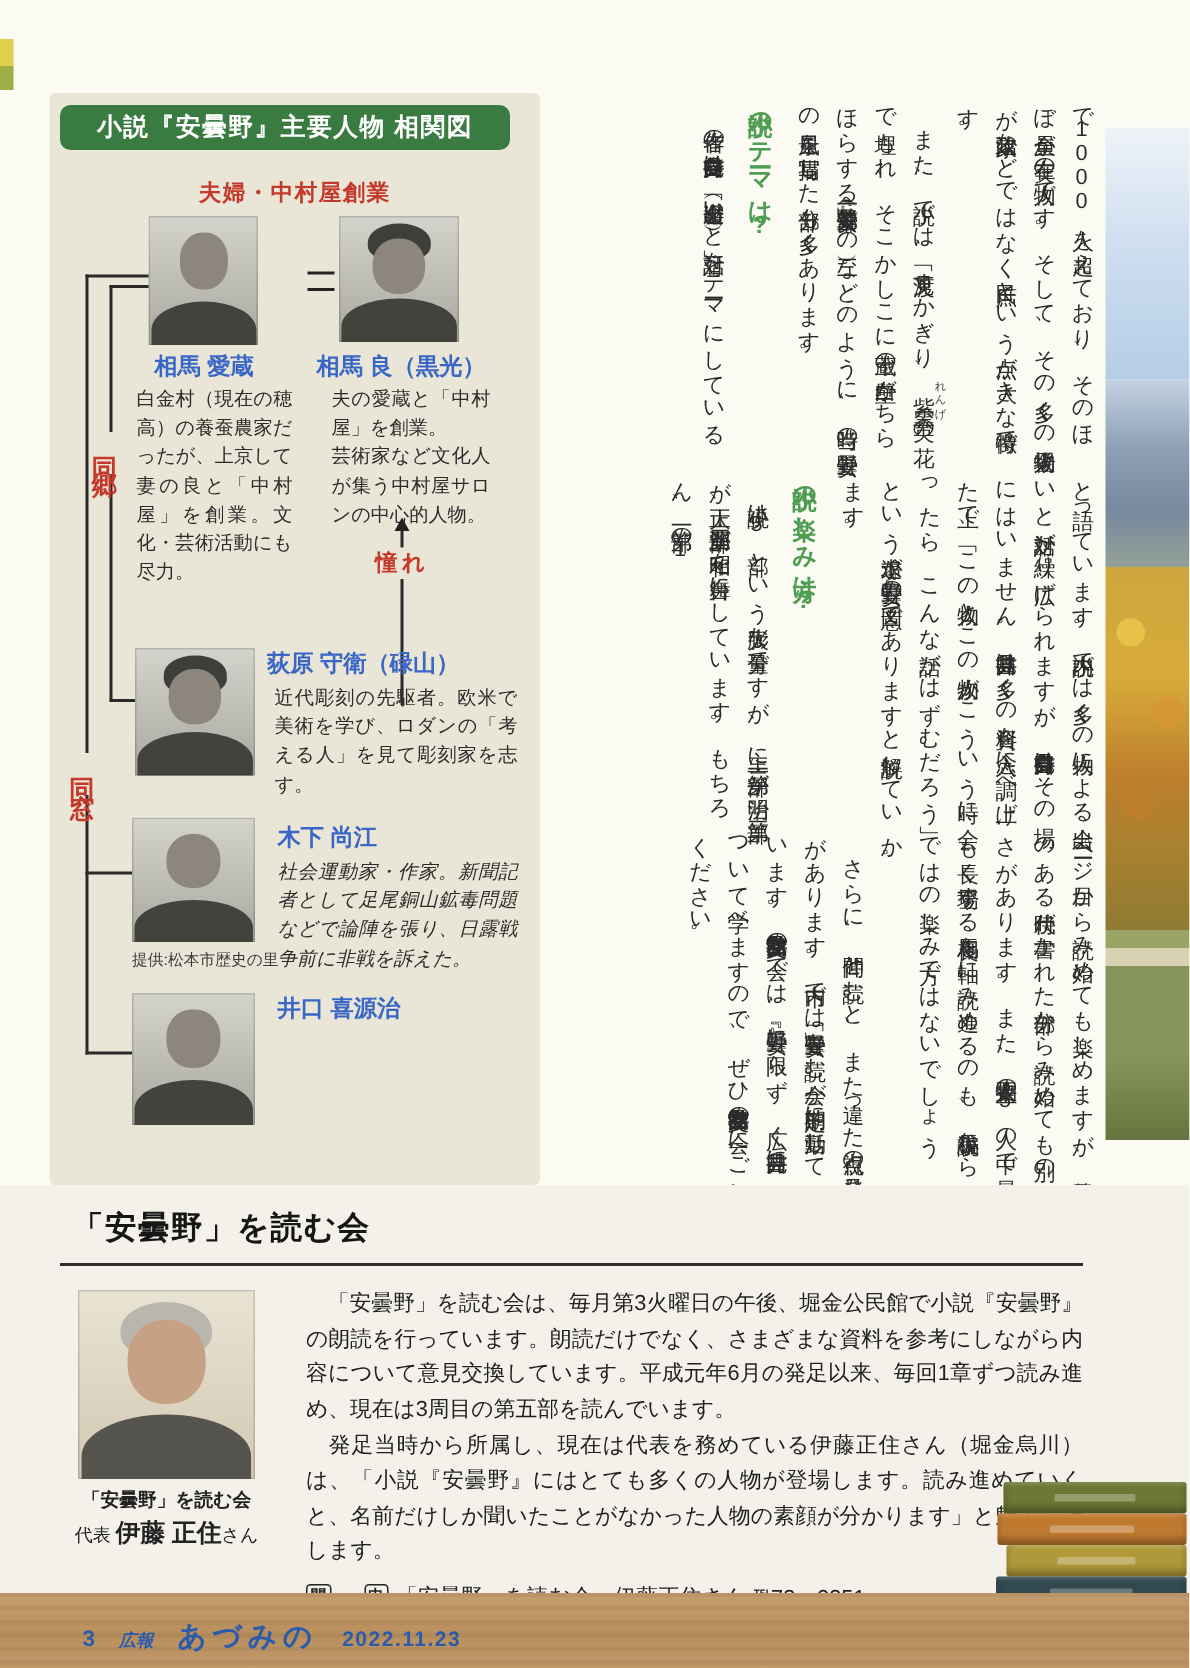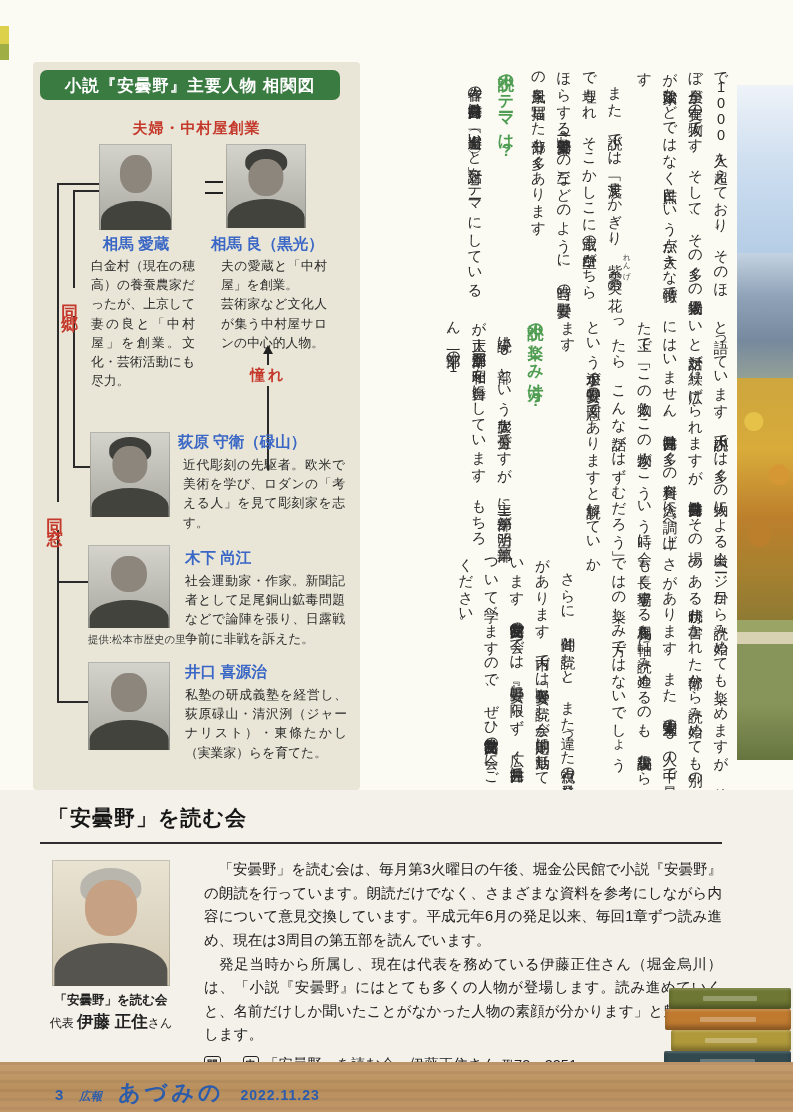--- a/index.html
+++ b/index.html
@@ -116,21 +116,21 @@
 
   
   .footer { position:absolute; left:0; top:1062px; width:793px; height:50px;
             background:
               repeating-linear-gradient(180deg, rgba(0,0,0,.05) 0 3px, transparent 3px 9px),
               linear-gradient(180deg,#c59d6e 0%,#b98f5d 55%,#c29768 100%); }
   .footer-text { display:flex; align-items:baseline; gap:16px;
             padding:16px 0 0 55px; color:#2b5cac; font-weight:bold; }
   .f-num { font-size:15px; }
   .f-label { font-size:11.5px;font-style:italic; }
-  .f-name { font-size:22px; letter-spacing:4px; }
+  .f-name { font-size:19px; letter-spacing:4px; }
   .f-date { font-size:14px; letter-spacing:1px; }
 </style>
 </head>
 <body>
 
 <div class="page">
 
   <div class="edge-deco">
     <div class="y"></div>
     <div class="g"></div>
@@ -187,28 +187,27 @@
     </div>
     <div class="p-name" style="left:145px; top:370px;">荻原 守衛（碌山）</div>
     <div class="p-desc" style="left:150px; top:393px; width:162px;">近代彫刻の先駆者。欧米で美術を学び、ロダンの「考える人」を見て彫刻家を志す。</div>
 
     <div class="portrait" style="left:55px; top:483px; width:82px; height:83px;">
       <div class="head"></div>
       <div class="shoulders"></div>
     </div>
     <div class="p-credit" style="left:55px; top:571px;">提供:松本市歴史の里</div>
     <div class="p-name" style="left:152px; top:486px;">木下 尚江</div>
-    <div class="p-desc" style="left:152px; top:509px; width:160px;">社会運動家・作家。新聞記者として足尾銅山鉱毒問題などで論陣を張り、日露戦争前に非戦を訴えた。</div>
+    <div class="p-desc" style="left:152px; top:509px; width:160px;font-style:italic;">社会運動家・作家。新聞記者として足尾銅山鉱毒問題などで論陣を張り、日露戦争前に非戦を訴えた。</div>
 
     <div class="portrait" style="left:55px; top:600px; width:82px; height:88px;">
       <div class="head"></div>
       <div class="shoulders"></div>
     </div>
     <div class="p-name" style="left:152px; top:600px;">井口 喜源治</div>
-    <div class="p-desc" style="left:152px; top:623px; width:162px;">私塾の研成義塾を経営し、荻原碌山・清沢洌（ジャーナリスト）・東條たかし（実業家）らを育てた。</div>
   </div>
 
   <div class="vband band1">
     <p>で1000人を超えており、そのほぼ全員が実在の人物です。そして、その多くの登場人物が政治家などではなく庶民という点が大きな特徴です。</p>
     <p>　また、小説では、「見渡すかぎり、<ruby>紫雲英<rt>れんげ</rt></ruby>の花で埋もれ、そこかしこに土蔵の白壁がちらほらする」（『安曇野』第一部その三）などのように、当時の安曇野の風景を描写した部分も多くあります。</p>
     <h3>小説のテーマは?</h3>
     <p>　作者の臼井吉見自身は、「邂逅（出会い）と対話」をテーマにしている</p>
   </div>
 
   <div class="vband band2">

